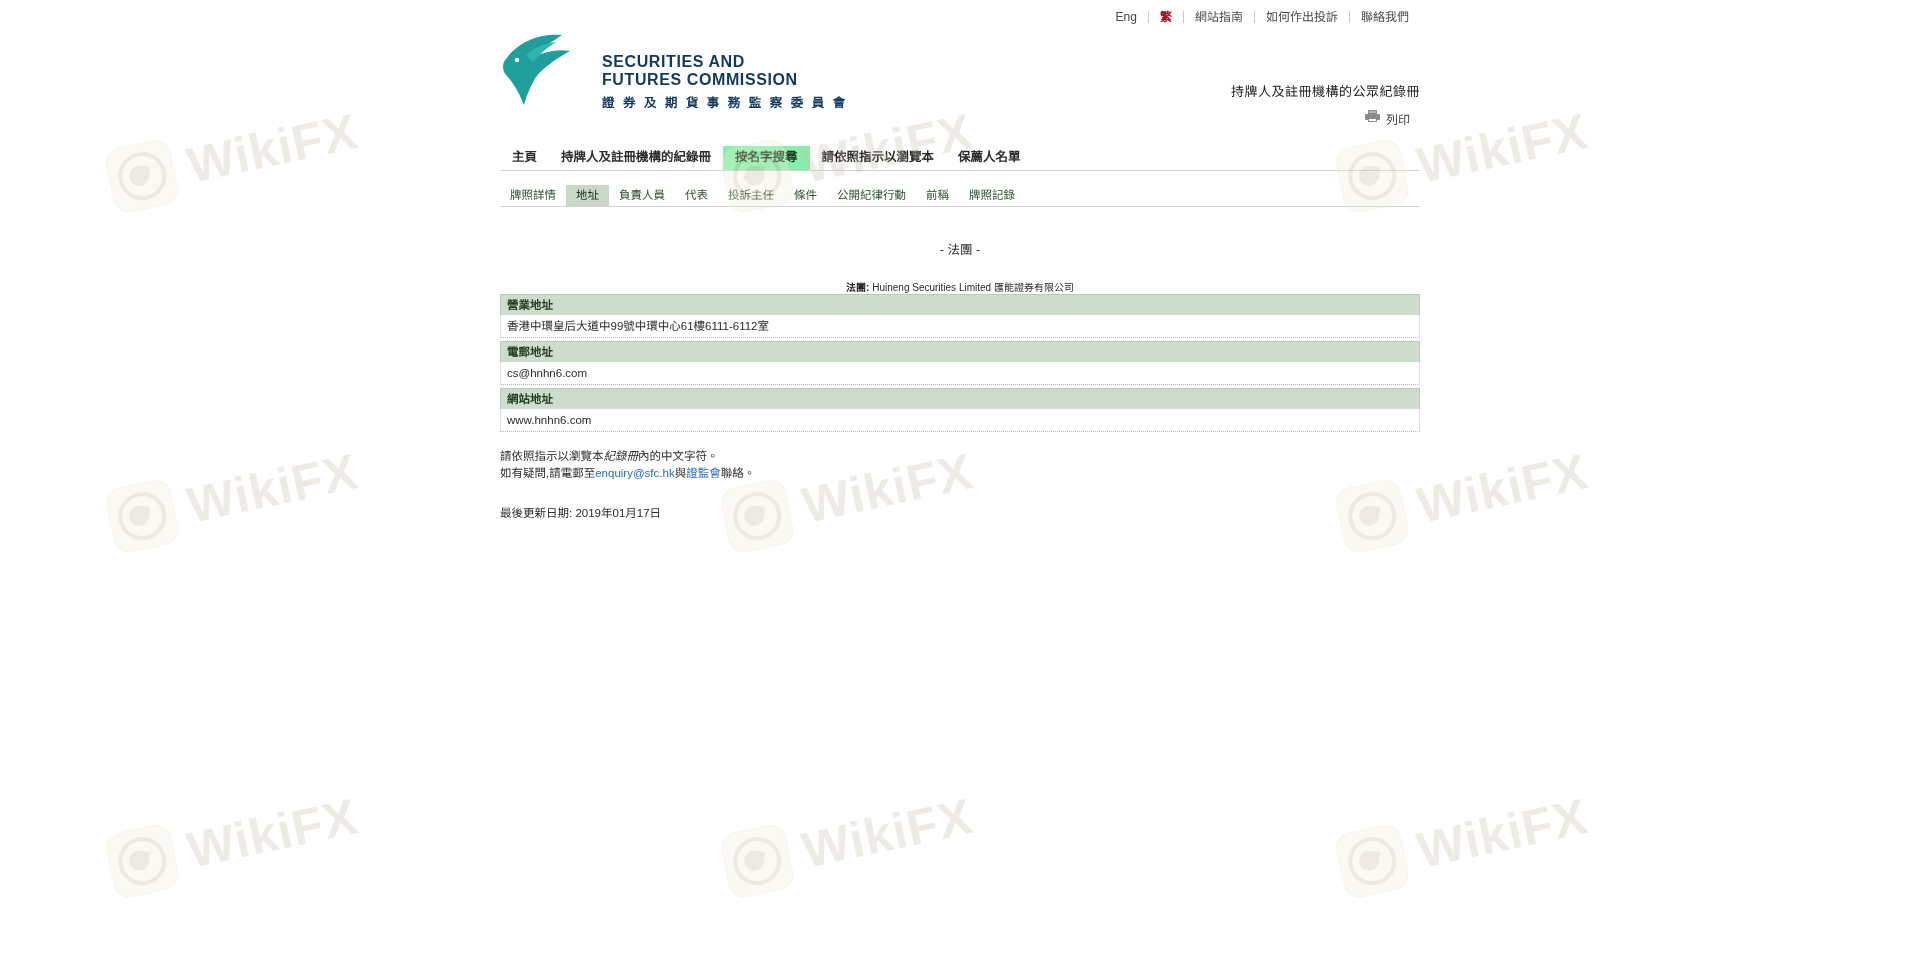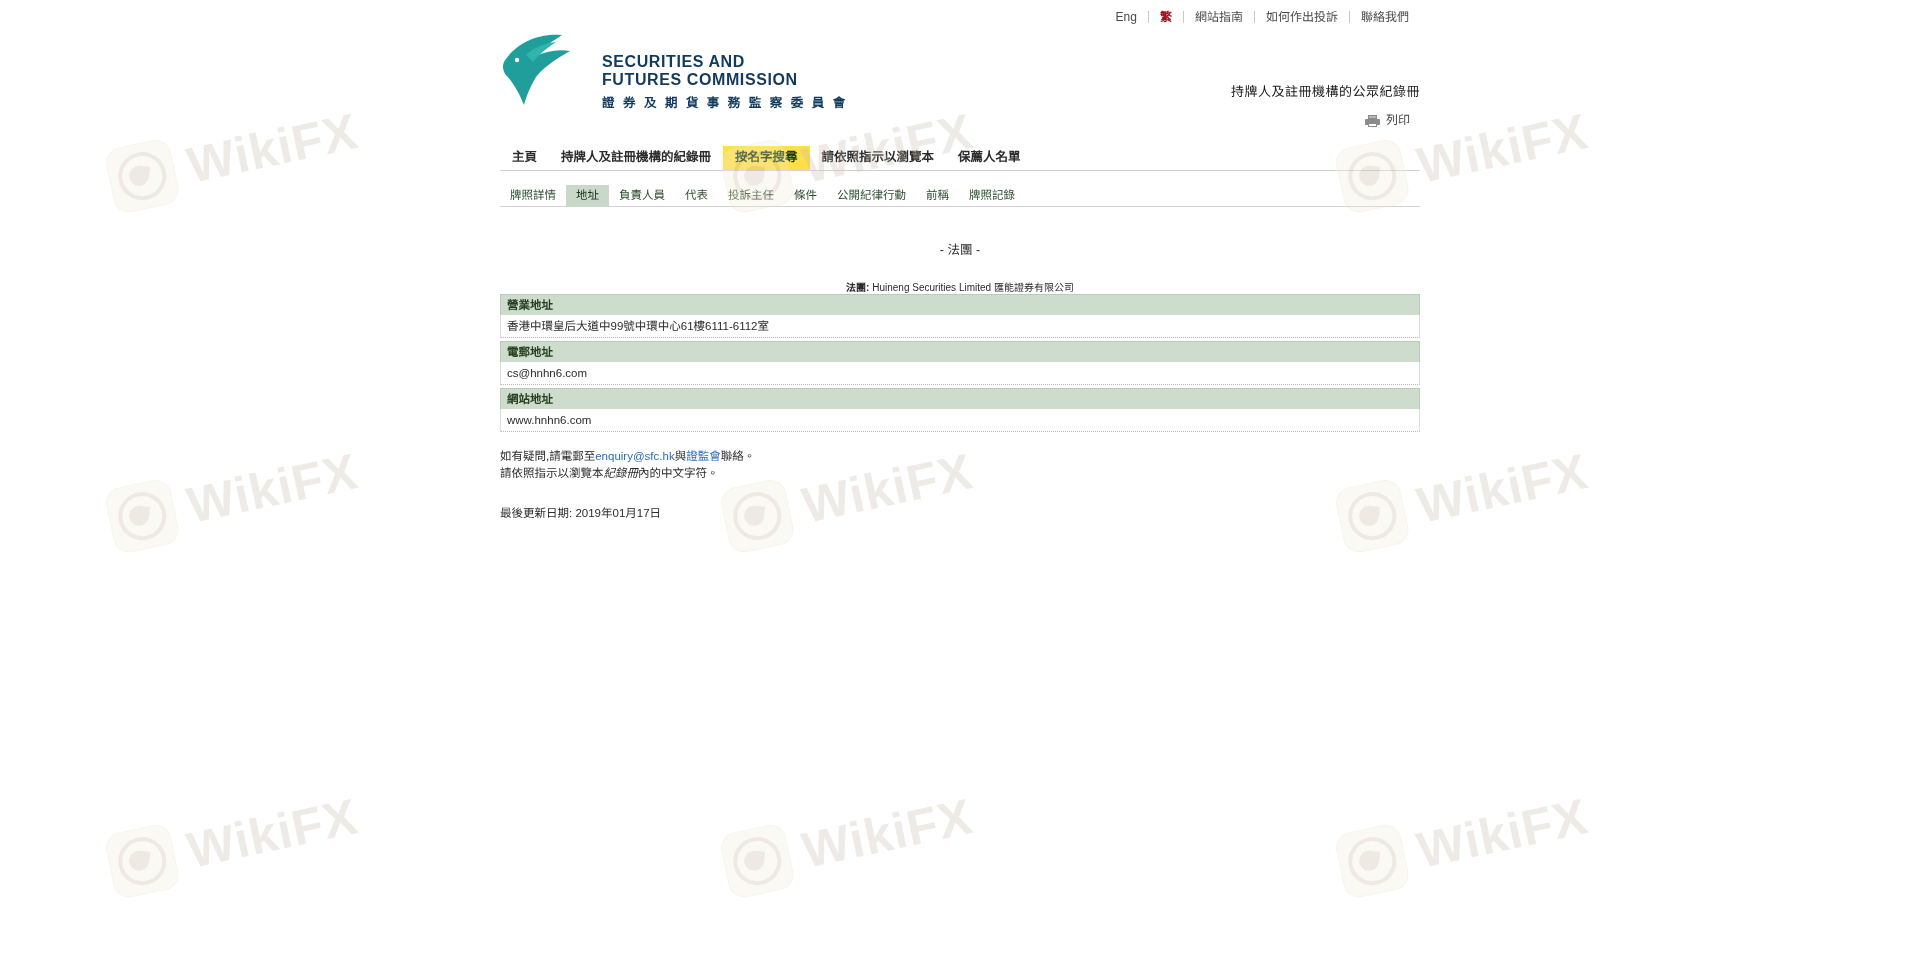--- a/index.html
+++ b/index.html
@@ -150,21 +150,21 @@
     top: 56px;
     font-size: 13px;
     color: #1b1b1b;
     letter-spacing: 0.5px;
   }
   .print-row {
     position: absolute;
     right: 10px;
     top: 85px;
     display: flex;
-    align-items: flex-end;
+    align-items: flex-start;
     gap: 6px;
     font-size: 12px;
     color: #3f3f3f;
   }
   .printer-icon {
     width: 15px;
     height: 12px;
     position: relative;
     display: inline-block;
   }
@@ -204,21 +204,21 @@
     font-size: 12.5px;
     font-weight: bold;
     color: #2c2c2c;
     padding: 4px 12px 5px 12px;
     line-height: 15px;
     cursor: pointer;
     white-space: nowrap;
     text-align: right;
   }
   .mainnav .tab.active {
-    background: #fde047;
+    background: #86efac;
     color: #1d3b1d;
   }
 
   
   .subnav {
     border-bottom: 1px solid #cfd6d2;
     height: 23px;
     display: flex;
     align-items: flex-end;
     padding-left: 0;
@@ -375,24 +375,24 @@
 
       <div class="row-head">電郵地址</div>
       <div class="row-value">cs@hnhn6.com</div>
 
       <div class="row-head">網站地址</div>
       <div class="row-value">www.hnhn6.com</div>
     </div>
 
     <div class="notes">
       <div>
-        <span>如有疑問,請電郵至</span><a href="#">enquiry@sfc.hk</a><span>與</span><a href="#">證監會</a><span>聯絡。</span>
+        <span>請依照指示以瀏覽本</span><span class="italic">紀錄冊</span><span>內的中文字符。</span>
       </div>
       <div>
-        <span>請依照指示以瀏覽本</span><span class="italic">紀錄冊</span><span>內的中文字符。</span>
+        <span>如有疑問,請電郵至</span><a href="#">enquiry@sfc.hk</a><span>與</span><a href="#">證監會</a><span>聯絡。</span>
       </div>
     </div>
 
     <div class="updated">
       <span>最後更新日期:</span>
       <span>2019年01月17日</span>
     </div>
 
   </div>
 </div>

